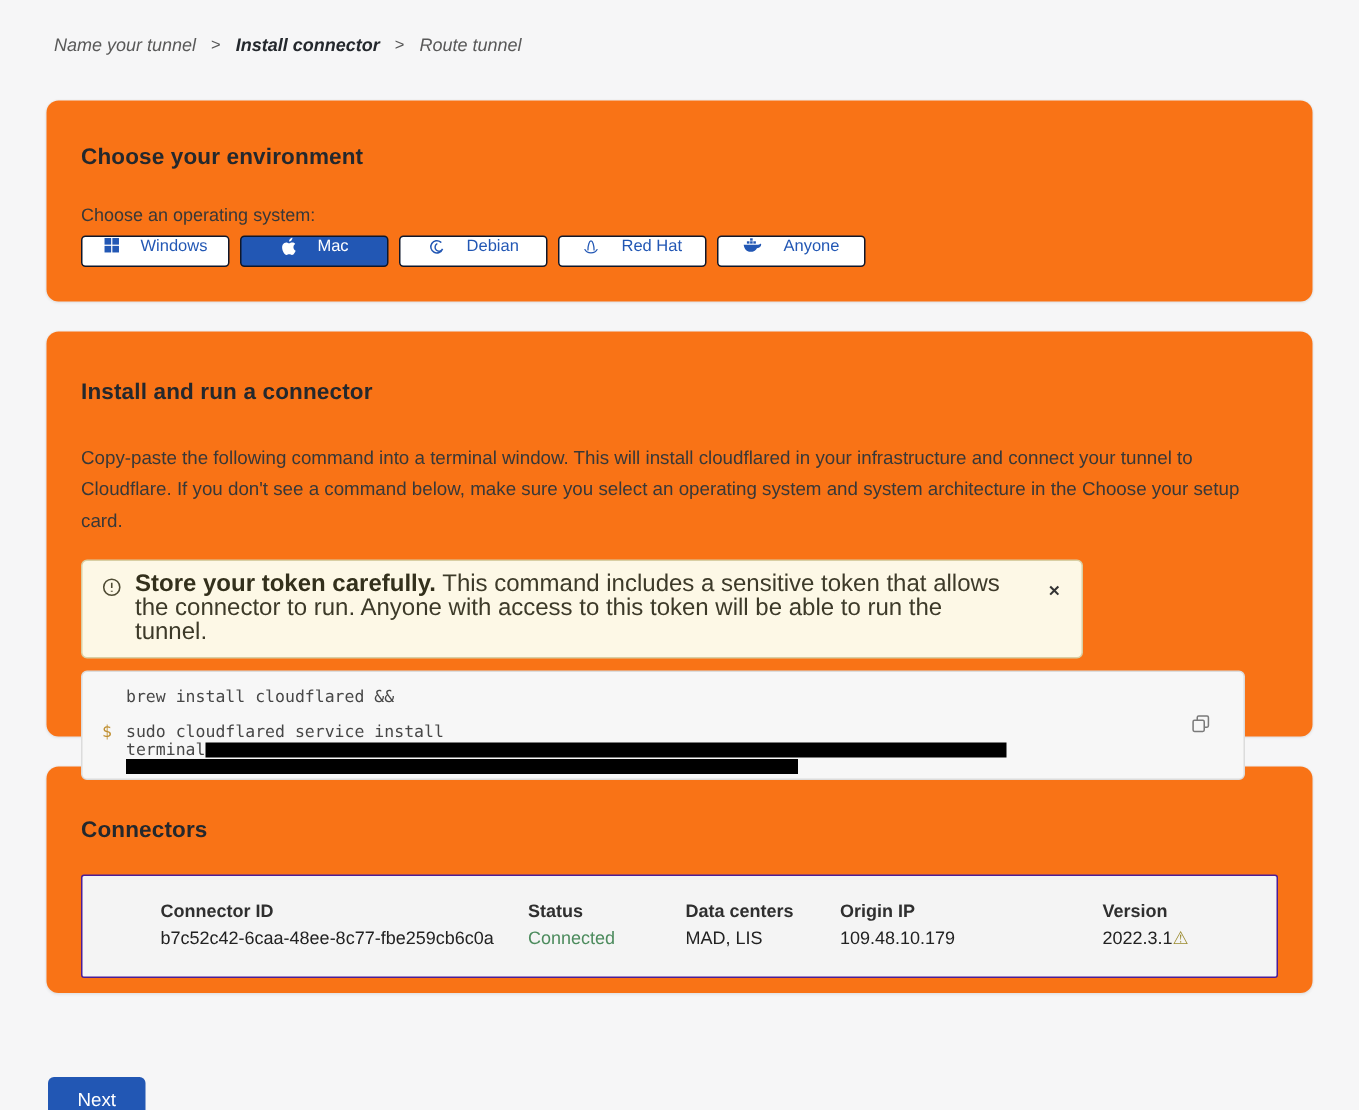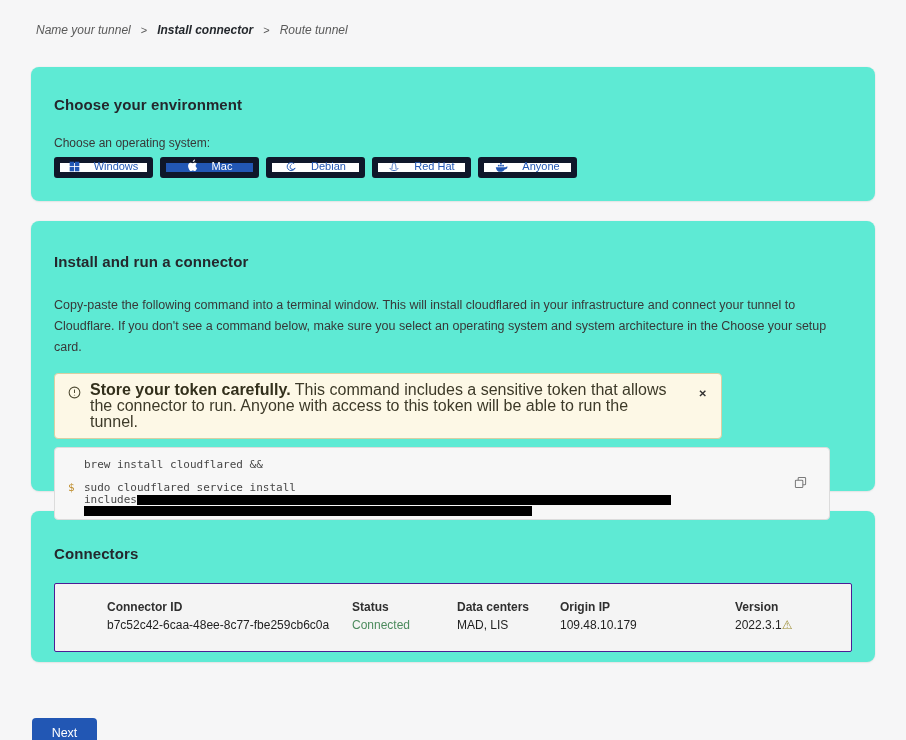--- a/index.html
+++ b/index.html
@@ -19,45 +19,45 @@
     display: flex;
     align-items: center;
     gap: 10px;
     margin-bottom: 30px;
   }
   .crumb { cursor: default; font-style: italic; }
   .crumb.active { color: #24282d; font-weight: 700; }
   .crumb-sep { color: #595959; font-size: 11px; }
   
   .card {
-    background: #5eead4;
+    background: #f97316;
     border-radius: 8px;
     margin: 0 31px 20px 31px;
     box-shadow: 0 1px 2px rgba(0,0,0,0.06), 0 0 0 1px rgba(0,0,0,0.02);
     padding: 30px 23px 24px 23px;
   }
   .card h2 {
     font-size: 15px;
     font-weight: 700;
     color: #24282d;
     letter-spacing: .1px;
   }
   
   #env-card { height: 134px; padding-top: 29px; }
   .os-label { font-size: 12px; color: #383838; margin: 23px 0 7px 0; }
   .os-row { display: flex; gap: 7px; }
   .os-btn {
     width: 99px; height: 21px;
-    border: 6px solid #0f172a;
+    border: 1px solid #0f172a;
     border-radius: 3px;
     background: #fff;
     color: #2257b4;
     font-family: "Liberation Sans", sans-serif;
     font-size: 11px;
-    display: flex; align-items: flex-end; justify-content: center;
+    display: flex; align-items: flex-start; justify-content: center;
     gap: 14px;
     cursor: pointer;
   }
   .os-btn svg { display: block; }
   .os-btn.selected { background: #2257b4; color: #ffffff; }
   
   #install-card { height: 270px; padding-top: 32px; }
   .install-desc {
     margin-top: 25px;
     font-size: 12.5px;
@@ -241,21 +241,21 @@
   </div>
 
   <div class="code-block">
     <div class="code-line1">brew install cloudflared &amp;&amp;</div>
     <div class="code-line2">
       <span class="prompt">$</span>
       <span>sudo cloudflared service install</span>
     </div>
     <div class="code-token-wrap">
       <div class="token-line">
-        <span>includes</span>
+        <span>terminal</span>
         <span class="redacted bar1"></span>
       </div>
       <div class="token-line">
         <span class="redacted bar2"></span>
       </div>
     </div>
     <button class="copy-btn" title="">
       <svg viewBox="0 0 14 14" width="13" height="13" fill="none" stroke="#7a7a7a" stroke-width="1.1">
           <rect x="4.5" y="1.5" width="8" height="8" rx="1"></rect>
           <rect x="1.5" y="4.5" width="8" height="8" rx="1" fill="#f7f7f7"></rect>

